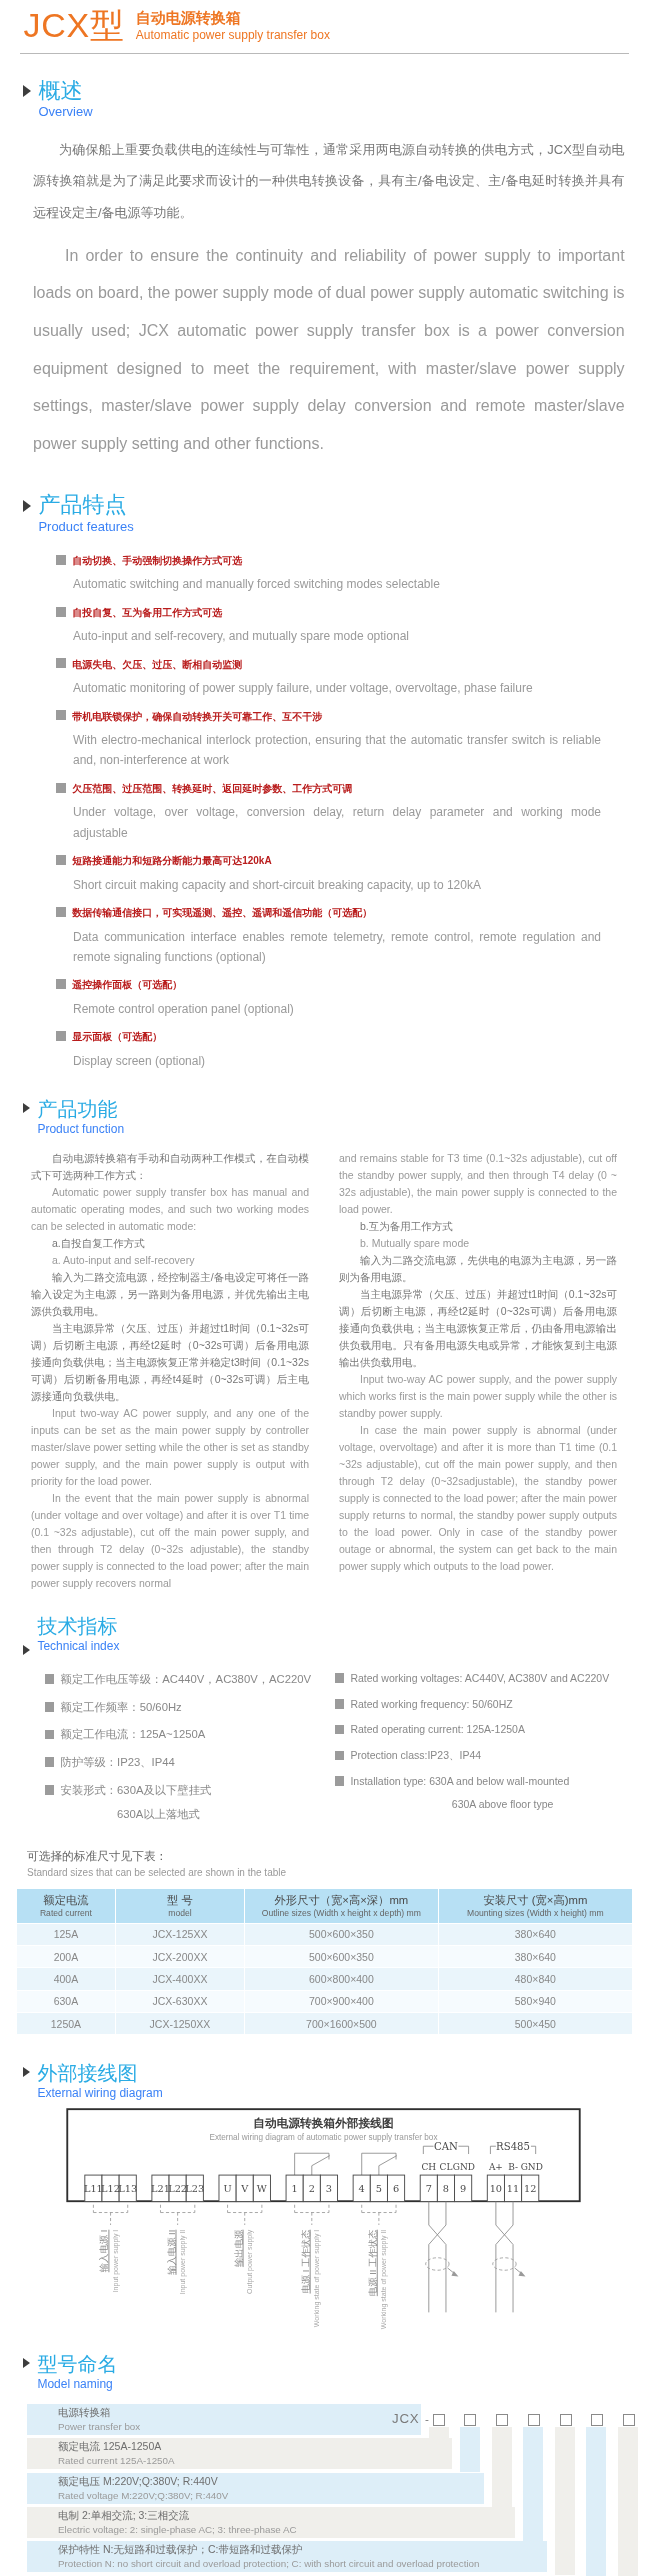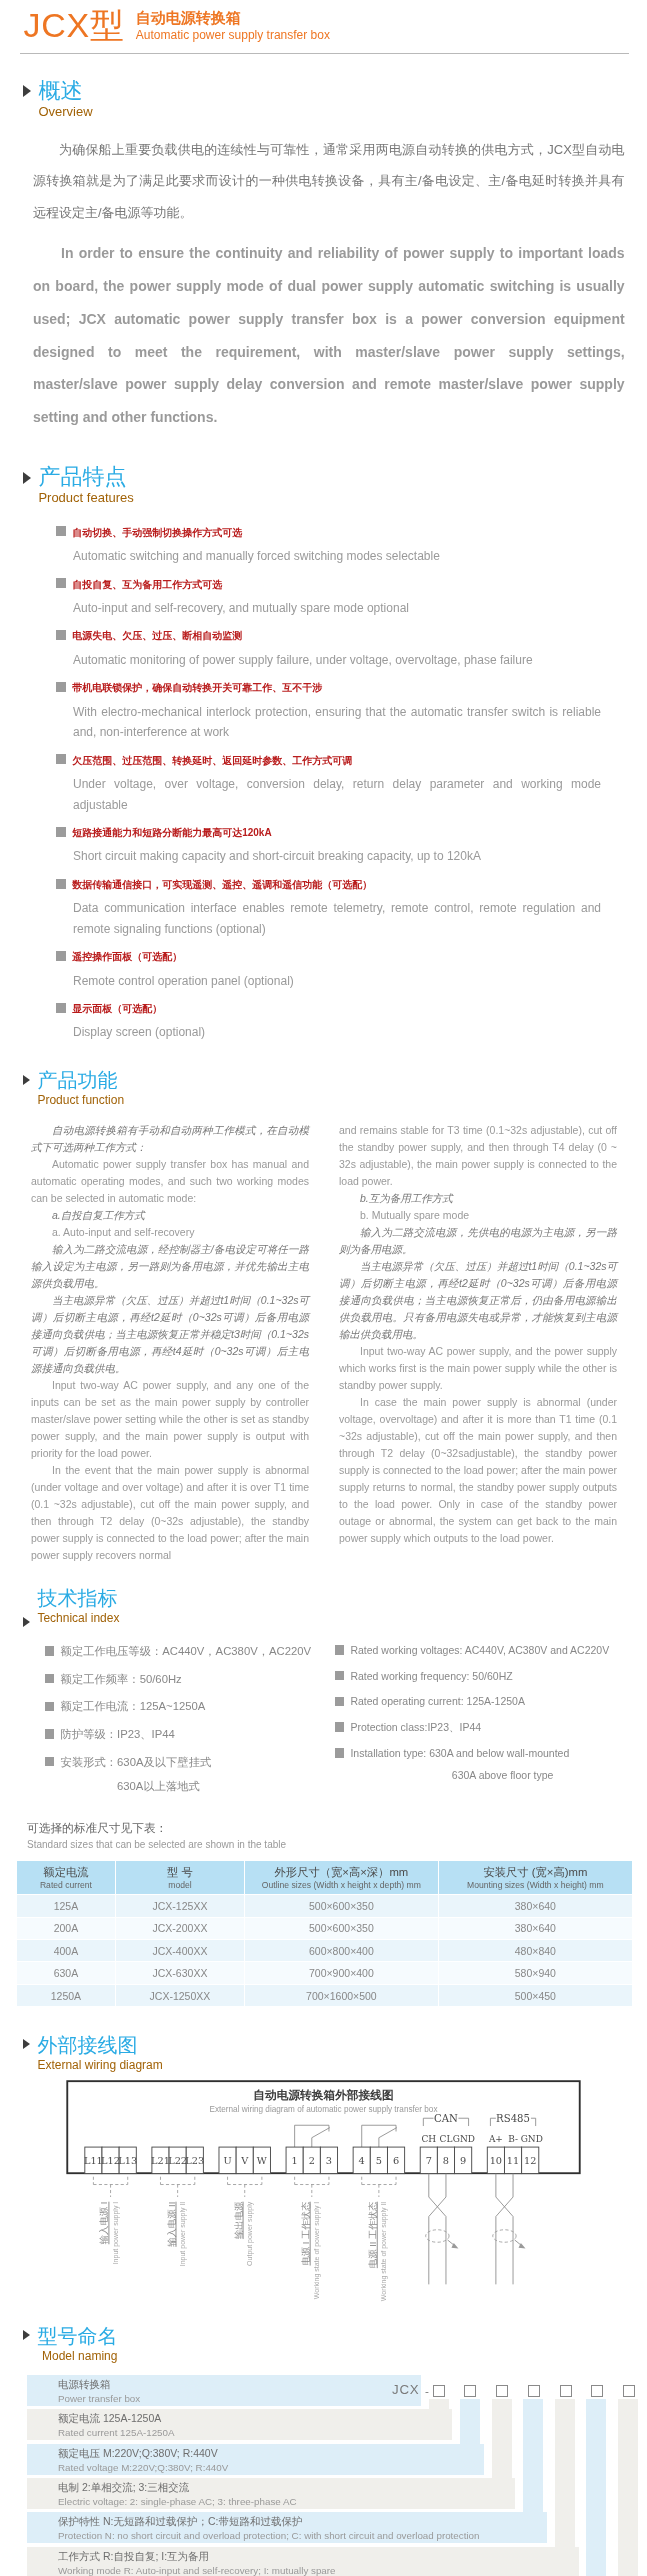--- a/index.html
+++ b/index.html
@@ -13,40 +13,40 @@
   .brand-cn{font-size:15px;font-weight:bold;color:#ee7623;line-height:1.25;}
   .brand-en{font-size:12px;color:#ee7623;line-height:1.3;}
   .top-divider{border-bottom:0.8px solid #b9b9b9;margin:9.4px 19.5px 0 19.5px;}
 
   
   .sec-head{display:flex;align-items:flex-start;margin:0 0 0 23.4px;}
   .sec-head .tri{width:0;height:0;border-left:8.6px solid #3d3d3d;border-top:6.2px solid transparent;border-bottom:6.2px solid transparent;margin-top:7.8px;margin-right:7px;}
   .sec-head.small .tri{border-left-width:7px;border-top-width:5.5px;border-bottom-width:5.5px;margin-top:5.5px;}
   .sec-head .titles{display:flex;flex-direction:column;}
   .sec-cn{font-size:22px;color:#2aabe4;line-height:1.15;}
-  .sec-en{font-size:13px;color:#a16207;line-height:1.4;}
+  .sec-en{font-size:13px;color:#3b82f6;line-height:1.4;}
   .sec-head.small .sec-cn{font-size:20px;}
   .sec-head.small .sec-en{font-size:12px;}
 
   
   .ov-cn{margin:12.5px 23.4px 0 33px;font-size:13px;line-height:2.45;color:#777;text-align:justify;text-indent:2em;}
-  .ov-en{margin:7.8px 23.4px 0 33px;font-size:14px;line-height:2.35;color:#9a9a9a;text-align:justify;text-indent:2em;font-weight:bold;}
+  .ov-en{margin:7.8px 23.4px 0 33px;font-size:16px;line-height:2.35;color:#9a9a9a;text-align:justify;text-indent:2em;}
 
   
   .features{margin:17px 47px 0 56px;}
   .feat{margin-bottom:10px;}
   .feat-cn{font-size:10px;color:#b91c1c;line-height:1.6;font-weight:bold;}
   .feat-cn .sq{display:inline-block;width:10px;height:10px;background:#9b9b9b;margin-right:6.2px;vertical-align:-0.8px;}
   .feat-en{font-size:12px;color:#9a9a9a;line-height:1.7;margin:5.5px 0 0 17px;text-align:justify;}
 
   
   .func-cols{display:flex;gap:30px;margin:12.5px 31px 0 31px;}
   .func-col{flex:1;min-width:0;}
   .func-col p{margin:0;font-size:10.5px;line-height:1.62;text-align:justify;}
-  .func-col p.cn{color:#777;text-indent:2em;font-style:italic;}
+  .func-col p.cn{color:#777;text-indent:2em;}
   .func-col p.en{color:#9a9a9a;text-indent:2em;}
   .func-col p.sub{text-indent:2em;}
 
   
   .tech-cols{display:flex;margin:11px 23.4px 0 45px;}
   .tech-col{flex:1;}
   .tech-item{font-size:11.3px;color:#888;line-height:2.45;}
   .tech-item .sq{display:inline-block;width:9.4px;height:9.4px;background:#9b9b9b;margin-right:6.2px;vertical-align:-0.8px;}
   .tech-cont{font-size:11.3px;color:#888;line-height:1.9;margin-left:72px;}
   .tech-col.en .tech-item{font-size:10.5px;}
@@ -457,21 +457,21 @@
 
     <g>
       <path class="wireline" d="M551,120 V150 L573,175 V262"></path>
       <path class="wireline" d="M573,120 V150 L551,175 V262"></path>
       <ellipse class="dashline" cx="562" cy="200" rx="15" ry="8"></ellipse>
       <path class="wireline" d="M575,205 L586,214"></path>
       <polygon points="583,209 589,216 580,215" fill="#9a9a9a"></polygon>
     </g>
   </svg>
 
-  <div class="sec-head small" style="margin-top:11px;text-align:right;">
+  <div class="sec-head small" style="margin-top:11px;">
     <div class="tri"></div>
     <div class="titles">
       <div class="sec-cn">型号命名</div>
       <div class="sec-en">Model naming</div>
     </div>
   </div>
 
   <div class="naming">
 
     <div class="nstrip gray" style="left:429px;top:23.4px;height:11px;"></div>

